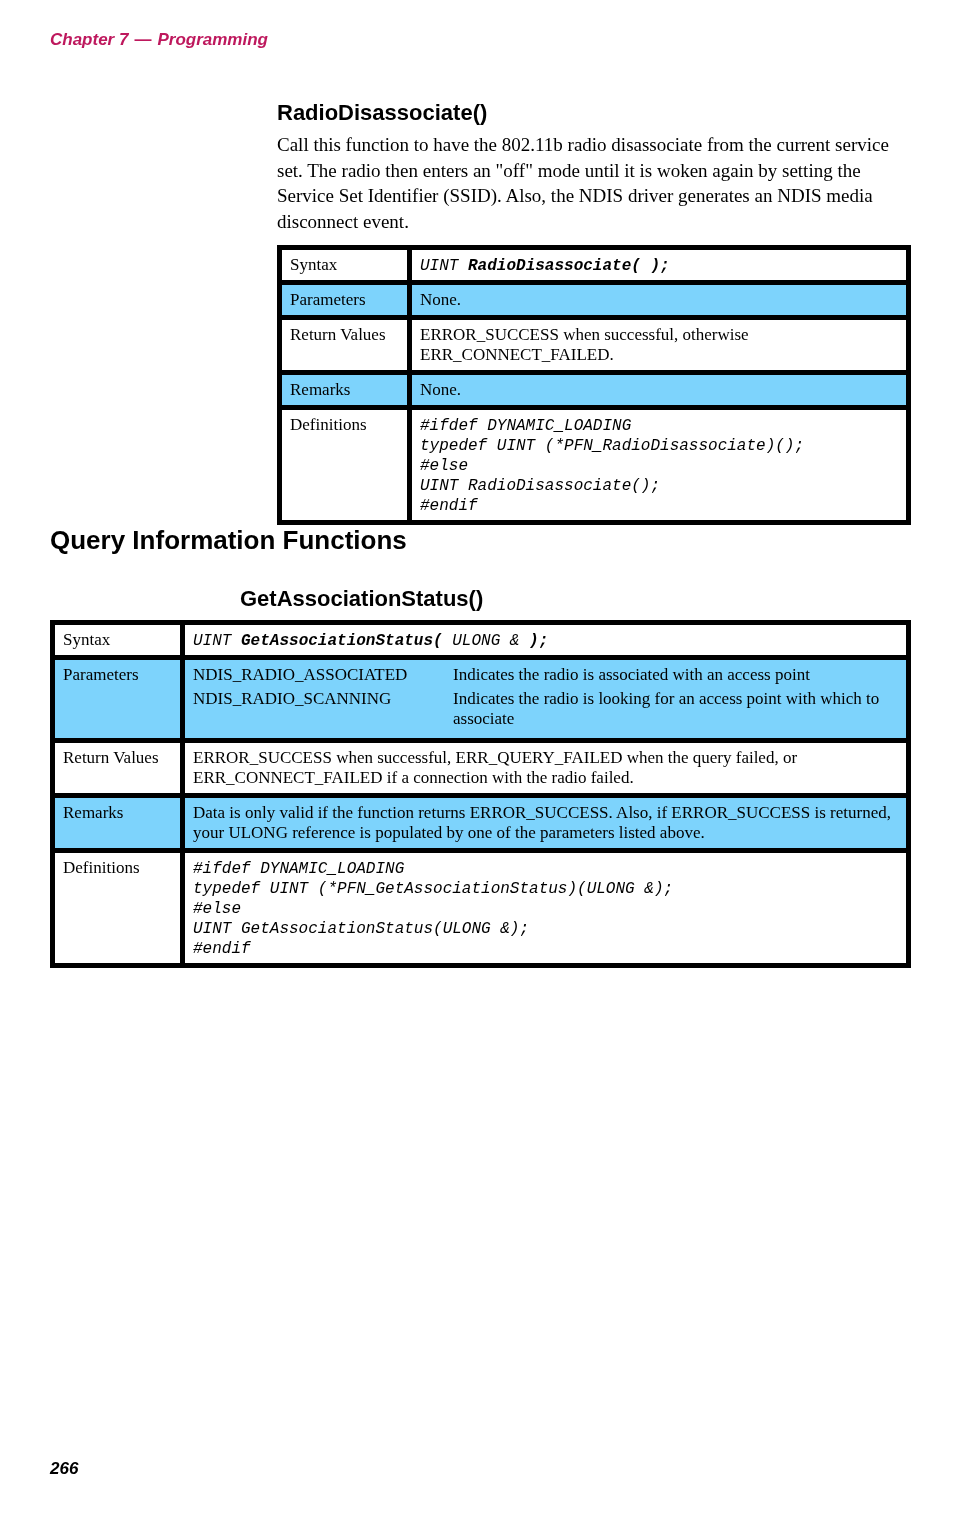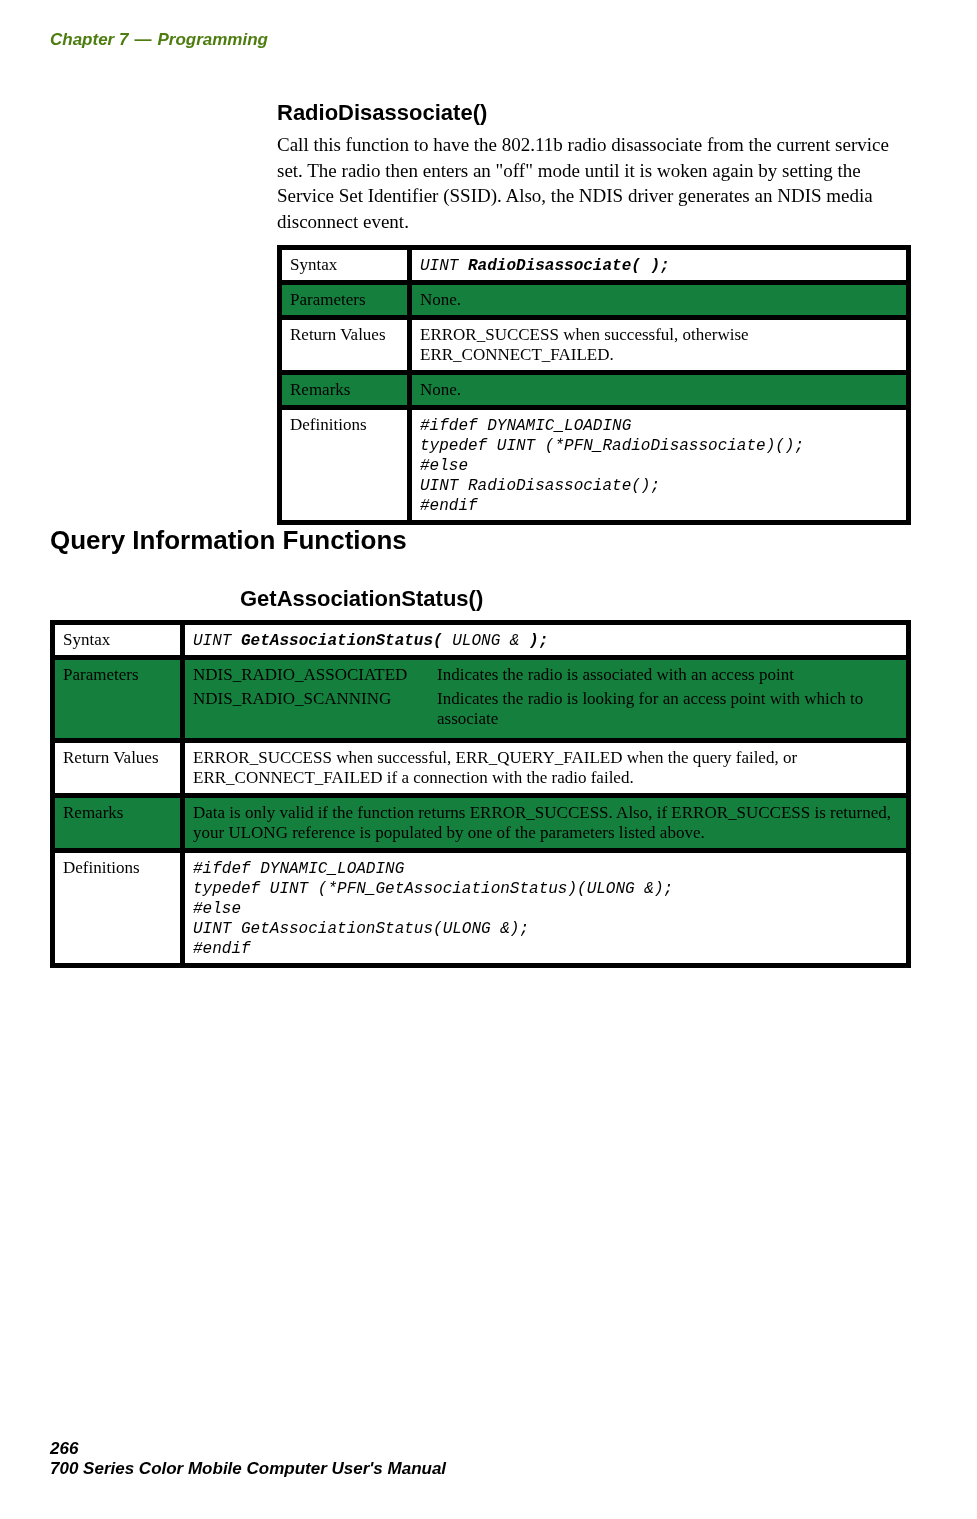--- a/index.html
+++ b/index.html
@@ -15,21 +15,21 @@
       position: relative;
       padding: 30px 50px 40px 50px;
     }
     .header {
       display: flex;
       align-items: flex-end;
       font-family: 'Trebuchet MS', Arial, sans-serif;
       font-weight: bold;
       font-style: italic;
       font-size: 17px;
-      color: #4d7c0f;
+      color: #be185d;
       margin-bottom: 50px;
     }
     .header-chapter {
       font-style: italic;
     }
     .header-sep {
       margin: 0 6px;
       font-style: normal;
     }
     .header-title {
@@ -68,21 +68,21 @@
     }
     td.label {
       width: 130px;
       font-family: Georgia, 'Times New Roman', serif;
     }
     td.label-wide {
       width: 130px;
       font-family: Georgia, 'Times New Roman', serif;
     }
     tr.shaded td {
-      background: #15803d;
+      background: #7dd3fc;
     }
     .mono {
       font-family: 'Courier New', Courier, monospace;
       font-size: 16px;
       white-space: pre;
       font-style: italic;
     }
     .mono-bold {
       font-weight: bold;
     }
@@ -96,42 +96,41 @@
       margin-left: 190px;
       margin-right: 16px;
     }
     .table2-wrap {
       margin-left: 0;
       margin-right: 16px;
       margin-top: 8px;
     }
     .param-inner {
       display: flex;
-      gap: 4px;
+      gap: 20px;
       margin-bottom: 4px;
     }
     .param-name {
       width: 240px;
       flex-shrink: 0;
     }
     .param-desc {
       flex: 1;
     }
     .footer {
       position: absolute;
       bottom: 40px;
       left: 50px;
       right: 50px;
       display: flex;
       justify-content: space-between;
       font-family: 'Trebuchet MS', Arial, sans-serif;
       font-weight: bold;
       font-style: italic;
       font-size: 17px;
-      flex-direction: column;
     }
   </style>
 </head>
 <body>
 
 <div class="header">
   <span class="header-chapter">Chapter 7</span>
   <span class="header-sep">—</span>
   <span class="header-title">Programming</span>
 </div>
@@ -211,14 +210,13 @@
 #else
 UINT GetAssociationStatus(ULONG &amp;);
 #endif</span></td>
     </tr>
   </tbody>
     </table>
 </div>
 
 <div class="footer">
   <span>266</span>
-  <span>700 Series Color Mobile Computer User's Manual</span>
 </div>
 
 </body></html>

